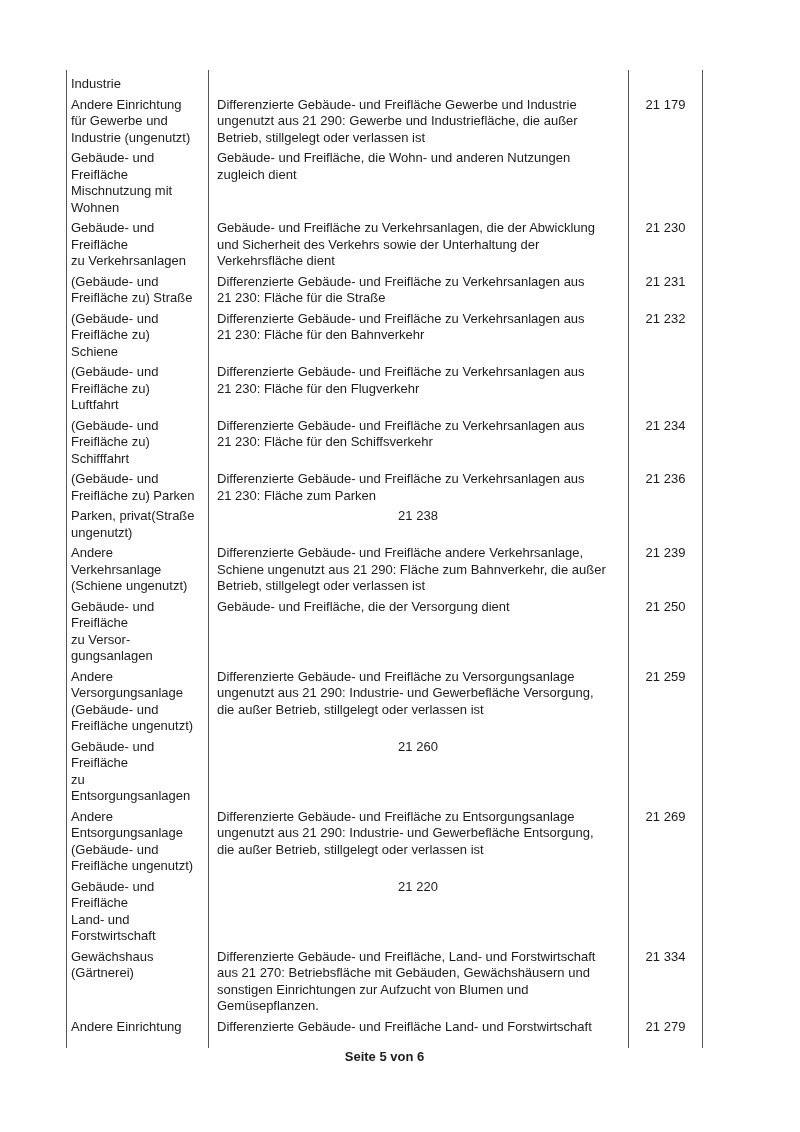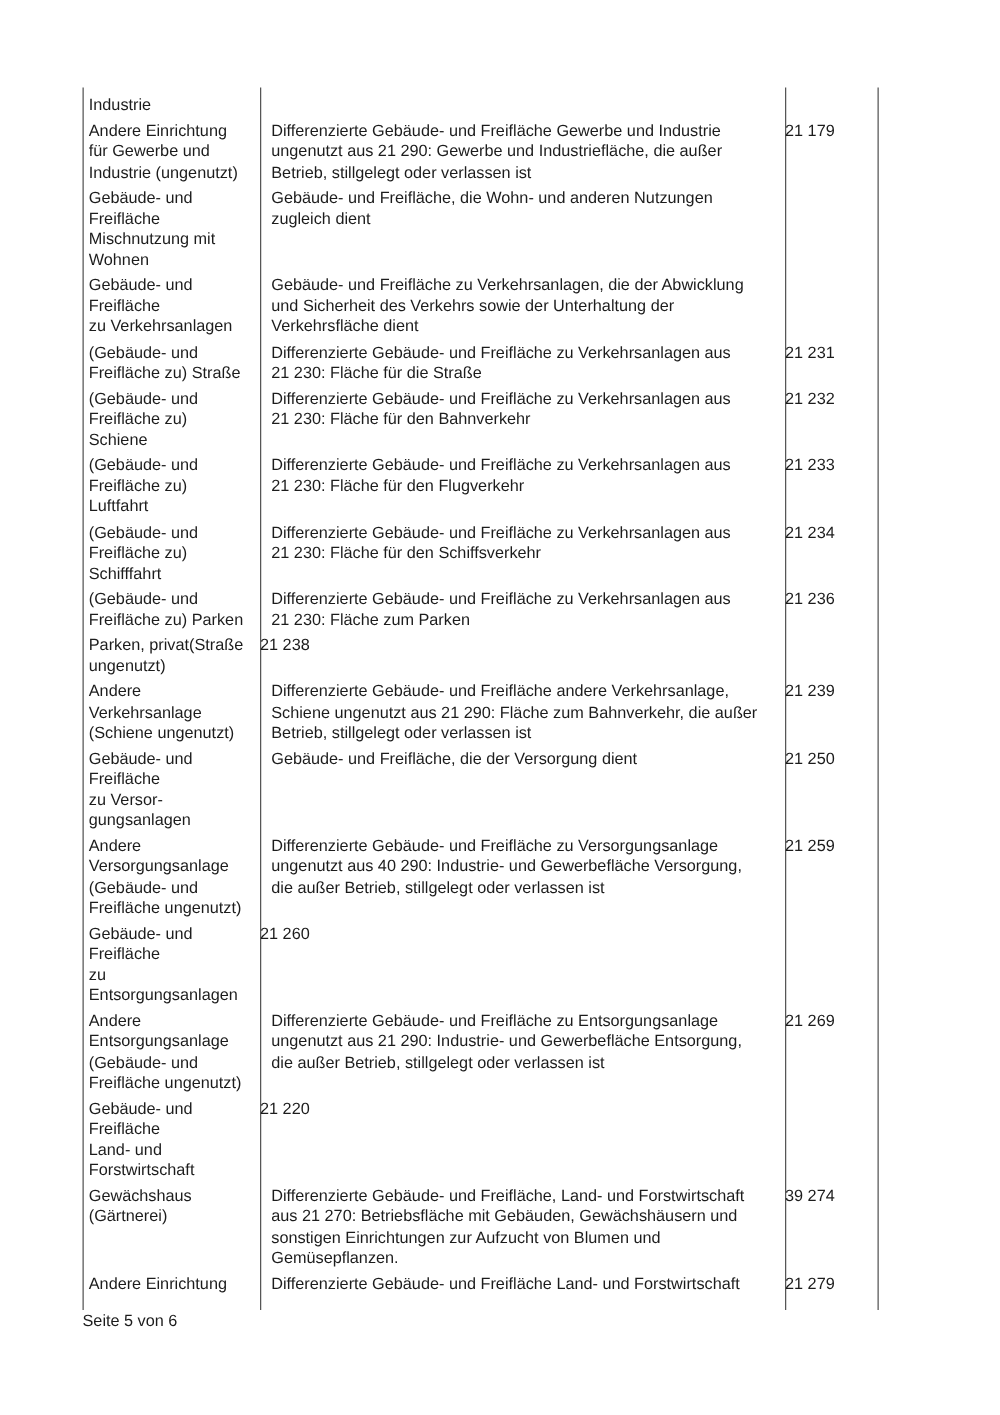--- a/index.html
+++ b/index.html
@@ -48,29 +48,31 @@
   }
   .c1 {
     padding-left: 5px;
     padding-right: 8px;
   }
   .c2 {
     padding-left: 9px;
     padding-right: 8px;
   }
   .c3 {
+    text-align: center;
   }
   .footer {
     position: absolute;
     left: 66px;
     top: 1049px;
     width: 637px;
-    text-align: left;
+    text-align: center;
     font-size: 13px;
     line-height: 16.5px;
+    font-weight: bold;
   }
 </style>
 </head>
 <body>
 
 <div class="table-area">
   <div class="vrule r0"></div>
   <div class="vrule r1"></div>
   <div class="vrule r2"></div>
   <div class="vrule r3"></div>
@@ -98,20 +100,21 @@
       <div class="cell c2">Gebäude- und Freifläche, die Wohn- und anderen Nutzungen
 zugleich dient</div>
     </div>
     <div class="row">
       <div class="cell c1">Gebäude- und
 Freifläche
 zu Verkehrsanlagen</div>
       <div class="cell c2">Gebäude- und Freifläche zu Verkehrsanlagen, die der Abwicklung
 und Sicherheit des Verkehrs sowie der Unterhaltung der
 Verkehrsfläche dient</div>
+      <div class="cell c3">21 230</div>
     </div>
     <div class="row">
       <div class="cell c1">(Gebäude- und
 Freifläche zu) Straße</div>
       <div class="cell c2">Differenzierte Gebäude- und Freifläche zu Verkehrsanlagen aus
 21 230: Fläche für die Straße</div>
       <div class="cell c3">21 231</div>
     </div>
     <div class="row">
       <div class="cell c1">(Gebäude- und
@@ -120,21 +123,20 @@
       <div class="cell c2">Differenzierte Gebäude- und Freifläche zu Verkehrsanlagen aus
 21 230: Fläche für den Bahnverkehr</div>
       <div class="cell c3">21 232</div>
     </div>
     <div class="row">
       <div class="cell c1">(Gebäude- und
 Freifläche zu)
 Luftfahrt</div>
       <div class="cell c2">Differenzierte Gebäude- und Freifläche zu Verkehrsanlagen aus
 21 230: Fläche für den Flugverkehr</div>
-      <div class="cell c3">21 233</div>
     </div>
     <div class="row">
       <div class="cell c1">(Gebäude- und
 Freifläche zu)
 Schifffahrt</div>
       <div class="cell c2">Differenzierte Gebäude- und Freifläche zu Verkehrsanlagen aus
 21 230: Fläche für den Schiffsverkehr</div>
       <div class="cell c3">21 234</div>
     </div>
     <div class="row">
@@ -165,21 +167,21 @@
 gungsanlagen</div>
       <div class="cell c2">Gebäude- und Freifläche, die der Versorgung dient</div>
       <div class="cell c3">21 250</div>
     </div>
     <div class="row">
       <div class="cell c1">Andere
 Versorgungsanlage
 (Gebäude- und
 Freifläche ungenutzt)</div>
       <div class="cell c2">Differenzierte Gebäude- und Freifläche zu Versorgungsanlage
-ungenutzt aus 40 290: Industrie- und Gewerbefläche Versorgung,
+ungenutzt aus 21 290: Industrie- und Gewerbefläche Versorgung,
 die außer Betrieb, stillgelegt oder verlassen ist</div>
       <div class="cell c3">21 259</div>
     </div>
     <div class="row">
       <div class="cell c1">Gebäude- und
 Freifläche
 zu
 Entsorgungsanlagen</div>
       <div class="cell c3">21 260</div>
     </div>
@@ -200,21 +202,21 @@
 Forstwirtschaft</div>
       <div class="cell c3">21 220</div>
     </div>
     <div class="row">
       <div class="cell c1">Gewächshaus
 (Gärtnerei)</div>
       <div class="cell c2">Differenzierte Gebäude- und Freifläche, Land- und Forstwirtschaft
 aus 21 270: Betriebsfläche mit Gebäuden, Gewächshäusern und
 sonstigen Einrichtungen zur Aufzucht von Blumen und
 Gemüsepflanzen.</div>
-      <div class="cell c3">39 274</div>
+      <div class="cell c3">21 334</div>
     </div>
     <div class="row">
       <div class="cell c1">Andere Einrichtung</div>
       <div class="cell c2">Differenzierte Gebäude- und Freifläche Land- und Forstwirtschaft</div>
       <div class="cell c3">21 279</div>
     </div>
   </div>
 </div>
 
 <div class="footer">Seite 5 von 6</div>

